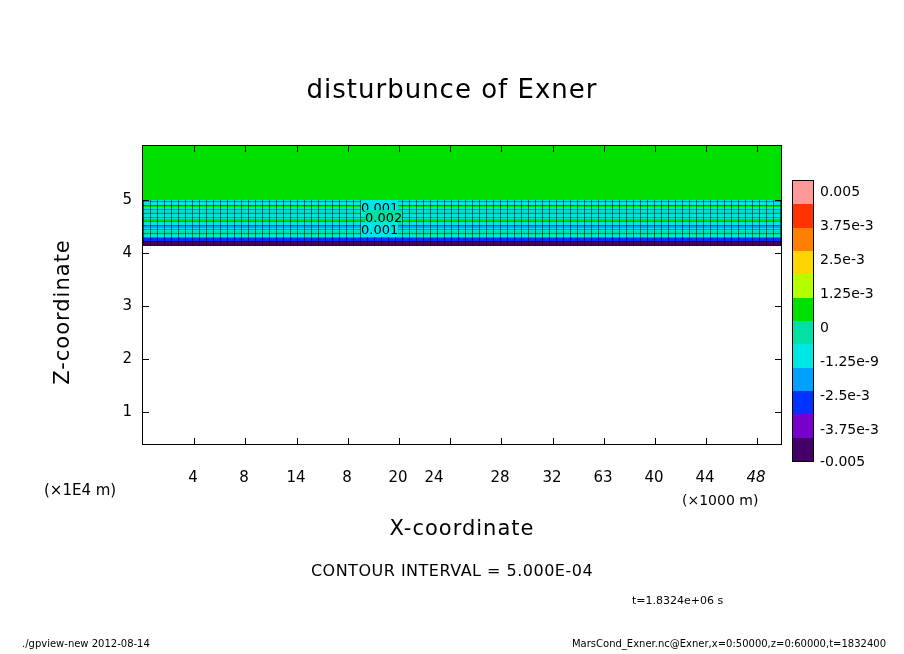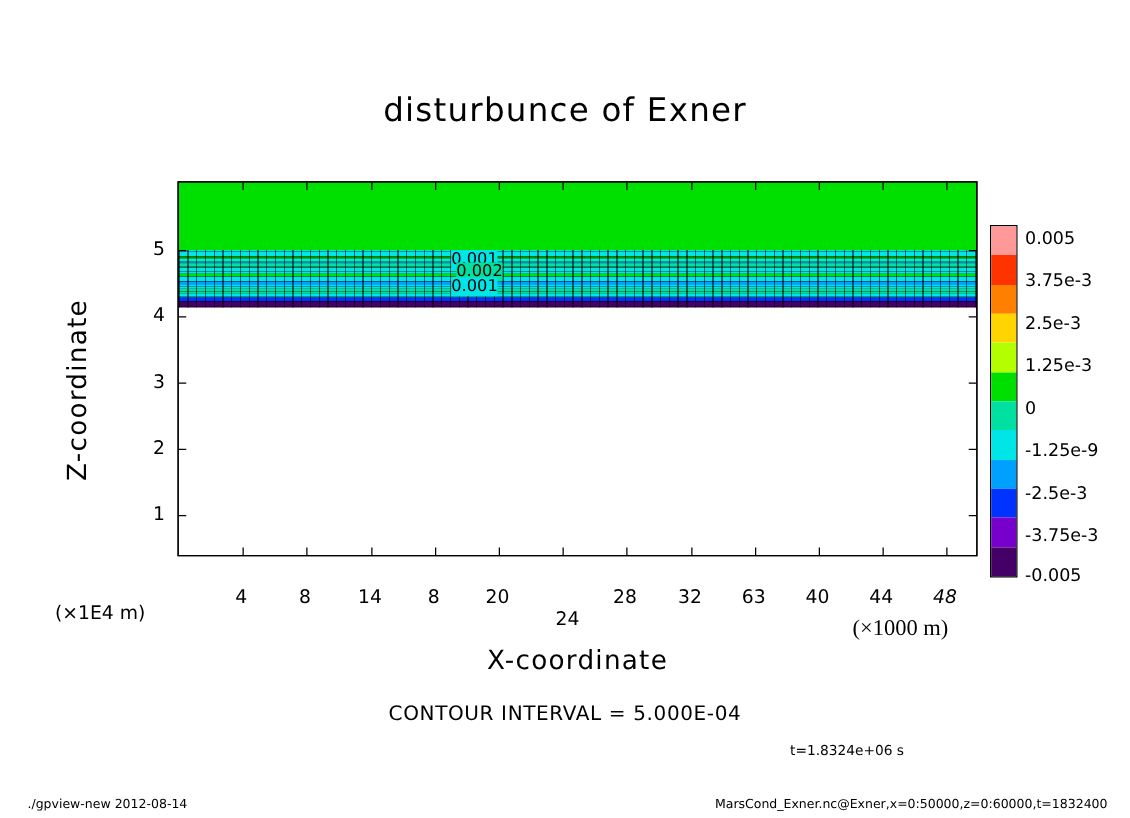--- a/index.html
+++ b/index.html
@@ -77,22 +77,21 @@
     text-align: center;
     font-size: 21px;
     letter-spacing: 1px;
   }
   #x-unit-left {
     left: 44px; top: 481px;
     font-size: 15px;
   }
   #x-unit-right {
     left: 682px; top: 492px;
-    font-size: 18px;
-    font-family: Liberation Serif, serif;
+    font-size: 14px;
   }
 
   #contour-interval {
     left: 0; top: 561px; width: 904px;
     text-align: center;
     font-size: 16px;
     letter-spacing: 0.5px;
   }
   #time-label {
     left: 632px; top: 594px;
@@ -198,21 +197,21 @@
     <div class="tick-y-right" style="top:107px;"></div>
   <div class="tick-y-left" style="top:54px;"></div>
     <div class="tick-y-right" style="top:54px;"></div>
 </div>
 
 <div class="xtick-label" style="left:193px;">4</div>
 <div class="xtick-label" style="left:244px;">8</div>
 <div class="xtick-label" style="left:296px;">14</div>
 <div class="xtick-label" style="left:347px;">8</div>
 <div class="xtick-label" style="left:398px;">20</div>
-<div class="xtick-label" style="left:454px;margin-top:18px;">24</div>
+<div class="xtick-label" style="left:434px;">24</div>
 <div class="xtick-label" style="left:500px;">28</div>
 <div class="xtick-label" style="left:552px;">32</div>
 <div class="xtick-label" style="left:603px;">63</div>
 <div class="xtick-label" style="left:654px;">40</div>
 <div class="xtick-label" style="left:705px;">44</div>
 <div class="xtick-label" style="left:756px;font-style:italic;">48</div>
 
 <div class="ytick-label" style="top:411px;">1</div>
 <div class="ytick-label" style="top:358px;">2</div>
 <div class="ytick-label" style="top:305px;">3</div>

